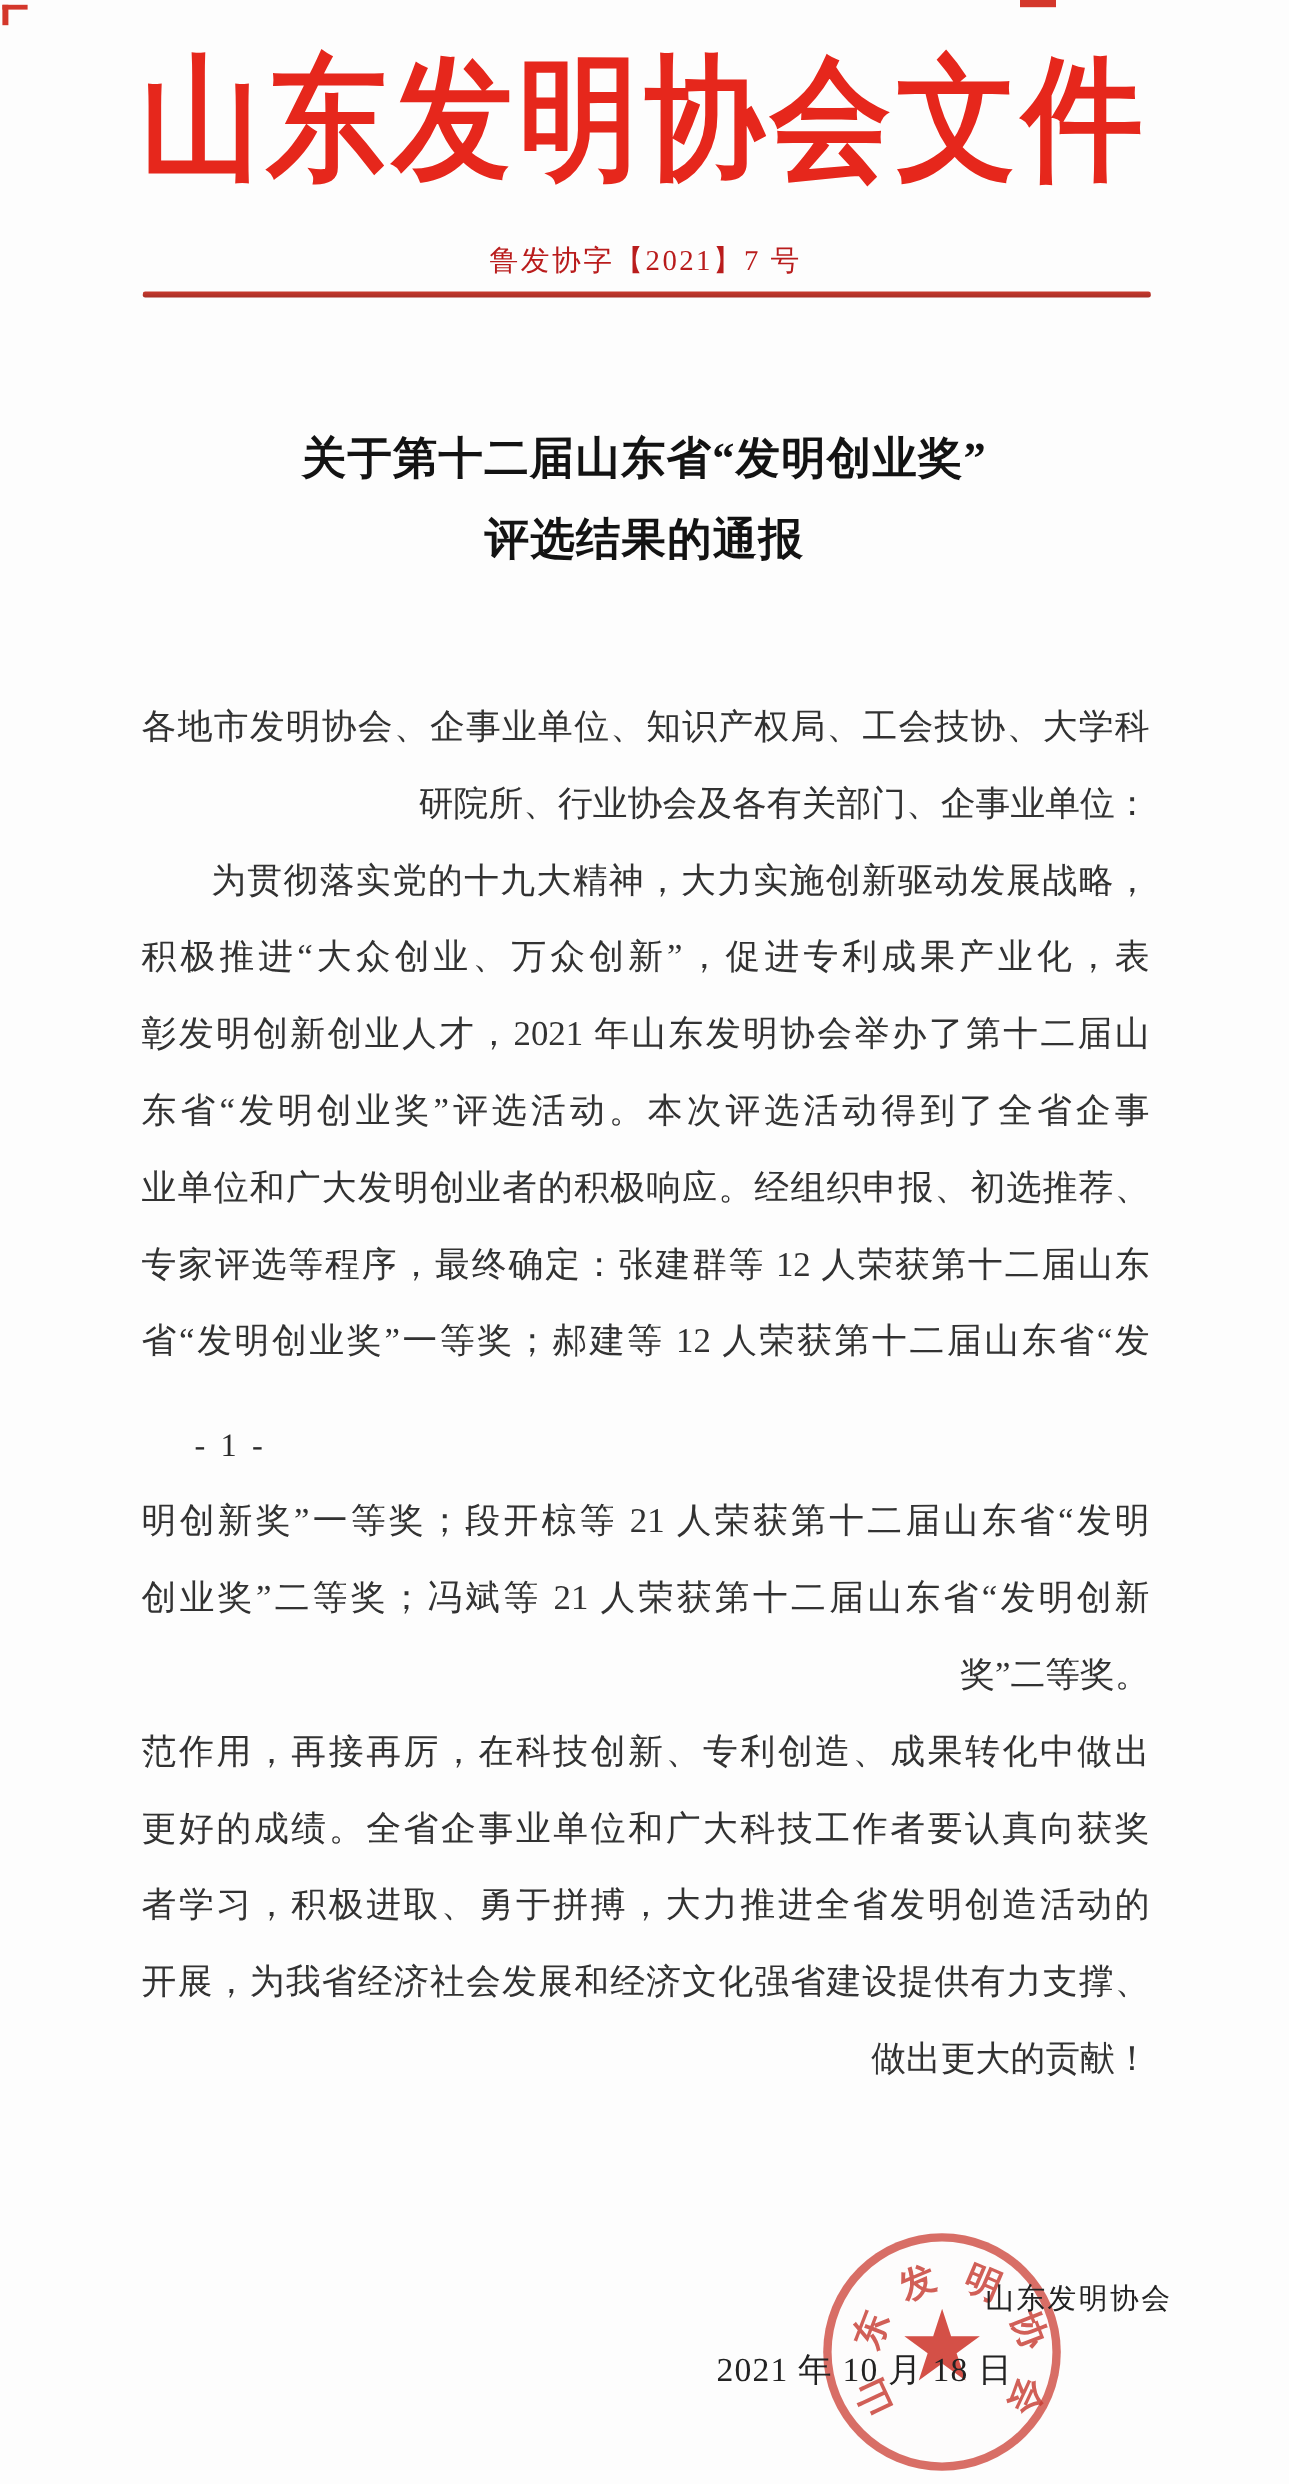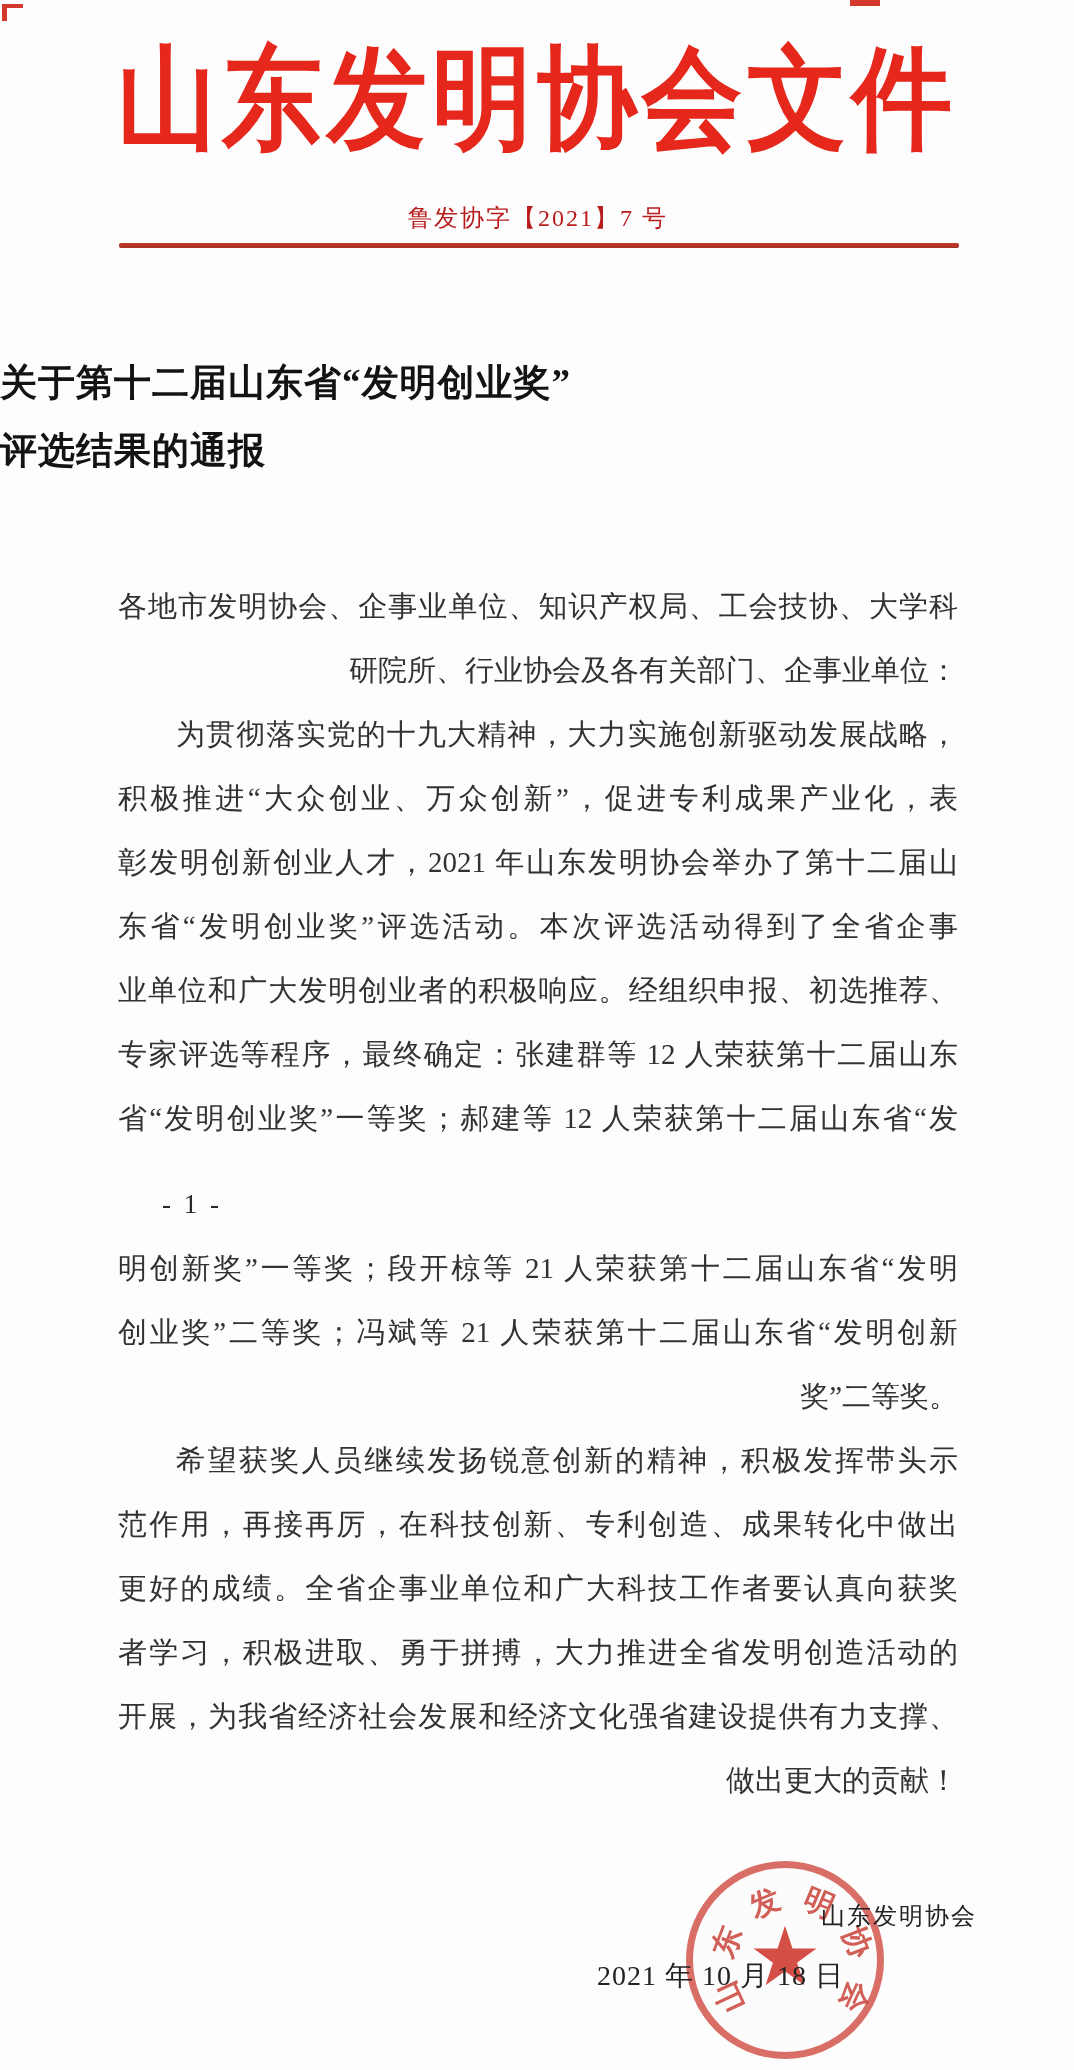--- a/index.html
+++ b/index.html
@@ -47,21 +47,21 @@
   }
 
   .red-rule {
     position: absolute; top: 243px; left: 119px; width: 840px; height: 5px;
     background: linear-gradient(#c8392d, #a62f26);
     border-radius: 2px;
   }
 
   .title-1, .title-2 {
     position: absolute; left: 0; width: 100%;
-    text-align: left;
+    text-align: center;
     color: #131313;
     font-size: 37px;
     font-weight: bold;
     letter-spacing: 1px;
     line-height: 46px;
   }
   .title-1 { top: 360px; }
   .title-2 { top: 428px; }
 
   .body-text {
@@ -164,21 +164,20 @@
     <div class="line j">东省“发明创业奖”评选活动。本次评选活动得到了全省企事</div>
     <div class="line j">业单位和广大发明创业者的积极响应。经组织申报、初选推荐、</div>
     <div class="line j">专家评选等程序，最终确定：张建群等 12 人荣获第十二届山东</div>
     <div class="line j">省“发明创业奖”一等奖；郝建等 12 人荣获第十二届山东省“发</div>
 
     <div class="page-marker-line">- 1 -</div>
 
     <div class="line j">明创新奖”一等奖；段开椋等 21 人荣获第十二届山东省“发明</div>
     <div class="line j">创业奖”二等奖；冯斌等 21 人荣获第十二届山东省“发明创新</div>
     <div class="line l">奖”二等奖。</div>
-    <div class="line j ind">希望获奖人员继续发扬锐意创新的精神，积极发挥带头示</div>
     <div class="line j">范作用，再接再厉，在科技创新、专利创造、成果转化中做出</div>
     <div class="line j">更好的成绩。全省企事业单位和广大科技工作者要认真向获奖</div>
     <div class="line j">者学习，积极进取、勇于拼搏，大力推进全省发明创造活动的</div>
     <div class="line j">开展，为我省经济社会发展和经济文化强省建设提供有力支撑、</div>
     <div class="line l">做出更大的贡献！</div>
   </div>
 
   <div class="signature">山东发明协会</div>
   <div class="date">2021 年 10 月 18 日</div>
 

